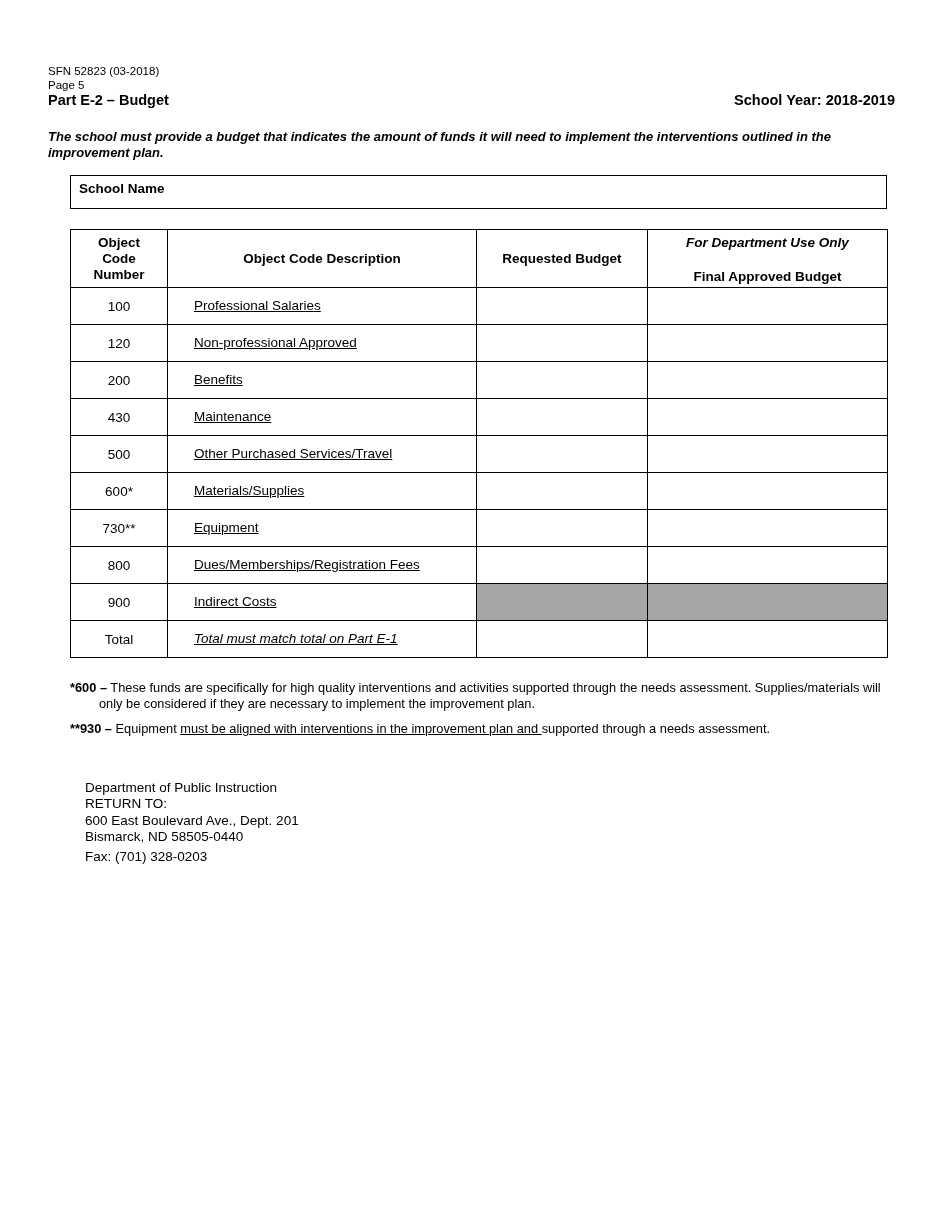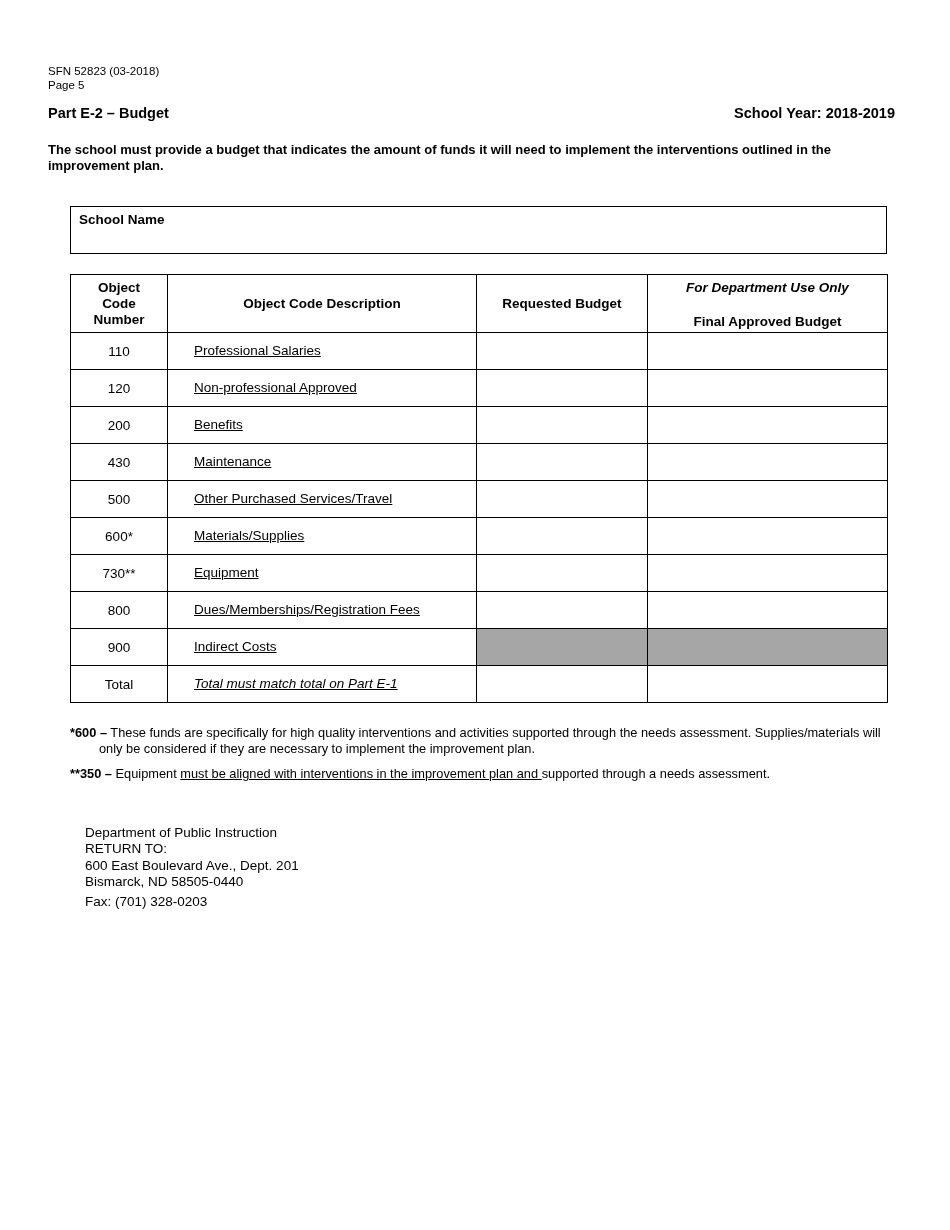--- a/index.html
+++ b/index.html
@@ -8,37 +8,38 @@
     width: 950px;
     height: 1230px;
     font-family: "Liberation Sans", "DejaVu Sans", sans-serif;
     color: #000;
     overflow: hidden;
   }
   .page { padding: 64px 55px 0 48px; }
 
   .form-number, .page-label { font-size: 11.5px; line-height: 14px; }
 
-  .title-row { display: flex; justify-content: space-between; margin-top: 13px; }
+  .title-row { display: flex; justify-content: space-between; margin-top: 0; }
   .part-title, .school-year { font-size: 14.5px; font-weight: bold; }
 
   .instructions {
     margin-top: 21px;
     font-size: 13px;
     font-weight: bold;
+    font-style: italic;
     line-height: 16px;
     padding-right: 6px;
   }
 
   .inset { margin-left: 22px; }
 
   .school-box {
-    margin-top: 32px;
+    margin-top: 14px;
     border: 1px solid #000;
-    height: 48px;
+    height: 34px;
     padding: 3px 8px;
     width: 817px;
   }
   .school-box .label { font-size: 13.5px; font-weight: bold; }
 
   table.budget {
     border-collapse: collapse;
     table-layout: fixed;
     width: 817px;
     margin-top: 20px;
@@ -136,21 +137,21 @@
           <th class="hdr dept-hdr">
             <div class="dept-wrap">
               <div class="dept-title">For Department Use Only</div>
               <div class="dept-sub">Final Approved Budget</div>
             </div>
           </th>
         </tr>
       </thead>
       <tbody>
           <tr>
-            <td class="cell code-cell">110</td>
+            <td class="cell code-cell">100</td>
             <td class="cell desc-cell">Professional Salaries</td>
             <td class="cell amount-cell"></td>
             <td class="cell amount-cell"></td>
           </tr>
           <tr>
             <td class="cell code-cell">120</td>
             <td class="cell desc-cell">Non-professional Approved</td>
             <td class="cell amount-cell"></td>
             <td class="cell amount-cell"></td>
           </tr>
@@ -200,21 +201,21 @@
             <td class="cell code-cell">Total</td>
             <td class="cell desc-cell italic">Total must match total on Part E-1</td>
             <td class="cell amount-cell"></td>
             <td class="cell amount-cell"></td>
           </tr>
         </tbody>
     </table>
 
     <div class="footnotes">
       <div class="footnote"><span class="bold">*600 –</span><span> These funds are specifically for high quality interventions and activities supported through the needs assessment. Supplies/materials will only be considered if they are necessary to implement the improvement plan.</span></div>
-      <div class="footnote"><span class="bold">**350 –</span><span> Equipment </span><span class="underline">must be aligned with interventions in the improvement plan and </span><span>supported through a needs assessment.</span></div>
+      <div class="footnote"><span class="bold">**930 –</span><span> Equipment </span><span class="underline">must be aligned with interventions in the improvement plan and </span><span>supported through a needs assessment.</span></div>
     </div>
   </div>
 
   <div class="return-address">
       <div>Department of Public Instruction</div>
       <div>RETURN TO:</div>
       <div>600 East Boulevard Ave., Dept. 201</div>
       <div>Bismarck, ND 58505-0440</div>
       <div class="fax-line">Fax: (701) 328-0203</div>
     </div>

